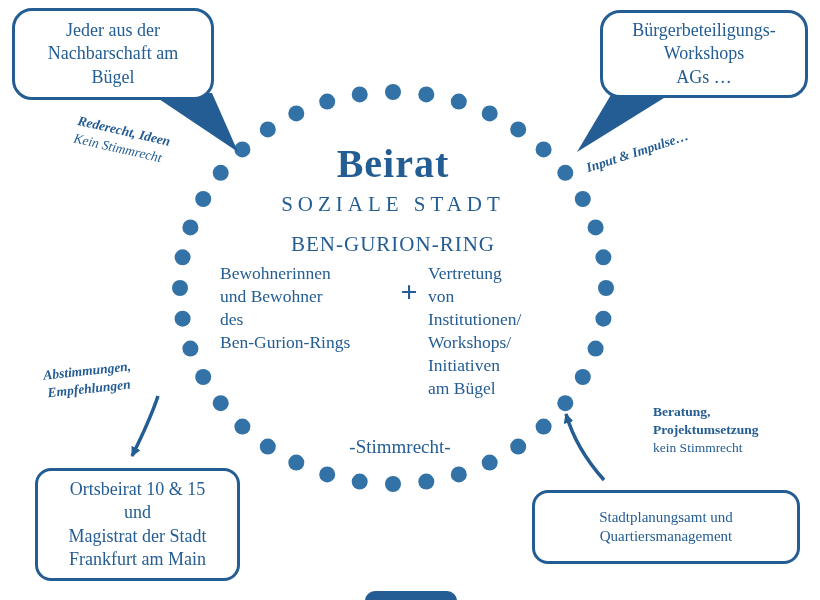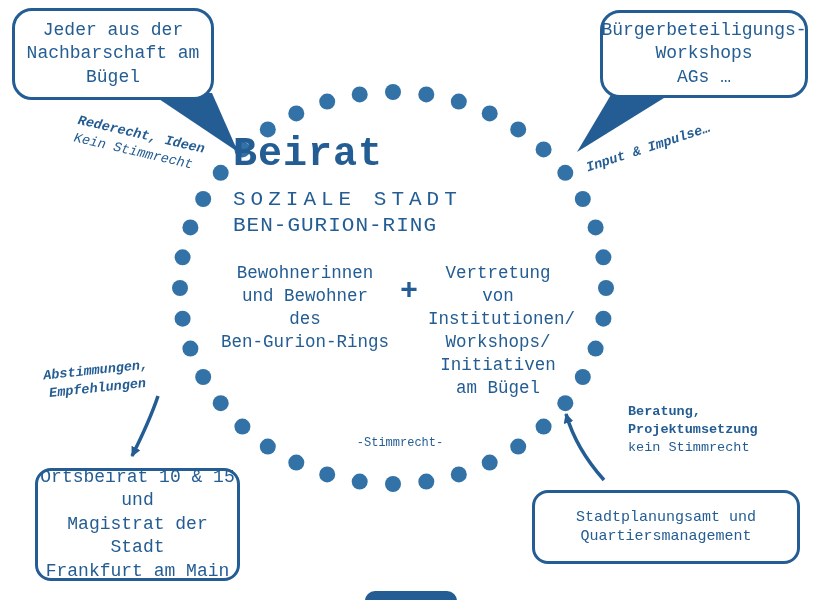--- a/index.html
+++ b/index.html
@@ -1,42 +1,42 @@
 <!DOCTYPE html>
 <html style="--accent: #245d93;"><head>
 <meta charset="utf-8">
 <style>
   :root { --accent:#245d93; }
   html,body{margin:0;padding:0;background:#fff;}
   .stage{
     position:relative;width:820px;height:600px;background:#fff;overflow:hidden;
-    font-family:Liberation Mono, monospace;color:var(--accent);
+    font-family:Liberation Serif, serif;color:var(--accent);
   }
   .layer{position:absolute;left:0;top:0;}
   .preline{white-space:pre-line;}
   .bubble{
     position:absolute;border:3.5px solid var(--accent);border-radius:20px;background:#fff;
     display:flex;align-items:center;justify-content:center;text-align:center;
     font-size:18px;line-height:1.3;box-sizing:border-box;
   }
   .rot-label{position:absolute;font-size:13.5px;font-style:italic;line-height:1.3;}
   .side-label{position:absolute;font-size:13.5px;line-height:1.35;}
   .bold{font-weight:bold;}
-  .circle-title{position:absolute;left:233px;top:132px;width:320px;text-align:left;}
+  .circle-title{position:absolute;left:233px;top:140px;width:320px;text-align:center;}
   .beirat{font-size:40px;font-weight:bold;letter-spacing:1px;}
-  .sub1{font-size:21px;letter-spacing:5px;margin-top:11px;}
-  .sub2{font-size:21px;letter-spacing:1px;margin-top:3px;}
+  .sub1{font-size:21px;letter-spacing:5px;margin-top:5px;}
+  .sub2{font-size:21px;letter-spacing:1px;margin-top:15px;}
   .groups{
     position:absolute;left:220px;top:262px;width:348px;display:flex;
-    justify-content:space-between;text-align:center;font-size:17.5px;line-height:1.32;
+    justify-content:space-between;text-align:left;font-size:17.5px;line-height:1.32;
   }
   .group-left{width:170px;}
   .group-right{width:140px;}
   .plus{font-size:30px;font-weight:bold;padding-top:10px;}
-  .voting{position:absolute;left:240px;top:436px;width:320px;text-align:center;font-size:12px;}
+  .voting{position:absolute;left:240px;top:436px;width:320px;text-align:center;font-size:19px;}
   .cutoff{
     position:absolute;left:365px;top:591px;width:92px;height:24px;
     border-radius:10px;background:var(--accent);
   }
 </style>
 </head>
 <body>
 
 <div class="stage">
 
@@ -121,21 +121,21 @@
   <div class="rot-label" style="left:80px;top:112px;transform:rotate(13deg);transform-origin:0 0">
     <div class="bold">Rederecht, Ideen</div>
     <div>Kein Stimmrecht</div>
   </div>
 
   <div class="rot-label bold" style="left:584px;top:160px;transform:rotate(-18deg);transform-origin:0 0">Input &amp; Impulse…</div>
 
   <div class="rot-label bold preline" style="left:44px;top:362px;transform:rotate(-6deg);text-align:center">Abstimmungen,
 Empfehlungen</div>
 
-  <div class="side-label" style="left:628px;top:403px">
+  <div class="side-label" style="left:653px;top:403px">
     <div class="bold preline">Beratung,
 Projektumsetzung</div>
     <div>kein Stimmrecht</div>
   </div>
 
   <div class="circle-title">
     <div class="beirat">Beirat</div>
     <div class="sub1">SOZIALE STADT</div>
     <div class="sub2">BEN-GURION-RING</div>
   </div>

